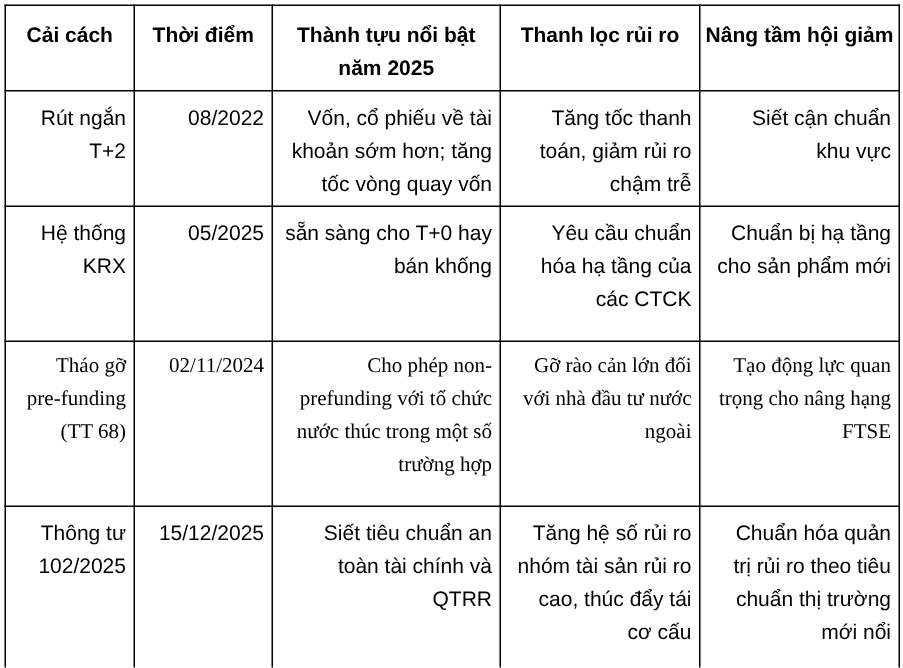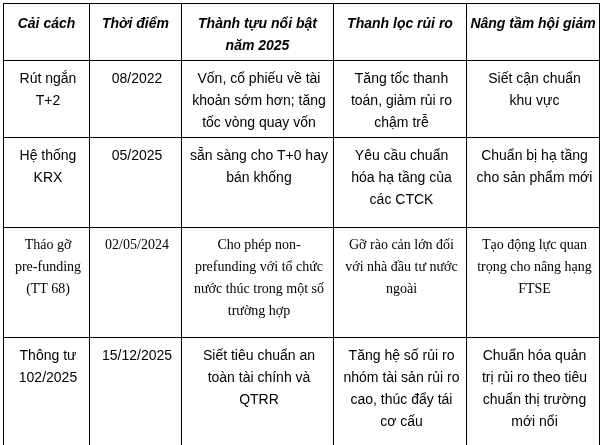--- a/index.html
+++ b/index.html
@@ -28,25 +28,24 @@
     vertical-align: top;
     font-size: 14px;
     line-height: 22px;
     box-sizing: border-box;
     overflow: hidden;
   }
   table.reform-table th {
     font-weight: bold;
     padding: 8px 3px 4px 3px;
     height: 54px;
-    font-style: italic;
   }
   table.reform-table td {
     font-weight: normal;
-    text-align: center;
+    text-align: right;
     padding: 6px 5px 4px 8px;
   }
   col.c1 { width: 86px; }
   col.c2 { width: 92px; }
   col.c3 { width: 152px; }
   col.c4 { width: 133px; }
   col.c5 { width: 133px; }
   tr.r1 td { height: 71px; }
   tr.r2 td { height: 90px; }
   tr.r3 td { height: 110px; font-family: Liberation Serif, serif; }
@@ -83,21 +82,21 @@
       </tr>
       <tr class="r2">
         <td>Hệ thống KRX</td>
         <td>05/2025</td>
         <td>sẵn sàng cho T+0 hay bán khống</td>
         <td>Yêu cầu chuẩn hóa hạ tầng của các CTCK</td>
         <td>Chuẩn bị hạ tầng cho sản phẩm mới</td>
       </tr>
       <tr class="r3">
         <td>Tháo gỡ pre-funding (TT 68)</td>
-        <td>02/05/2024</td>
+        <td>02/11/2024</td>
         <td>Cho phép non-prefunding với tổ chức nước thúc trong một số trường hợp</td>
         <td>Gỡ rào cản lớn đối với nhà đầu tư nước ngoài</td>
         <td>Tạo động lực quan trọng cho nâng hạng FTSE</td>
       </tr>
       <tr class="r4">
         <td>Thông tư 102/2025</td>
         <td>15/12/2025</td>
         <td>Siết tiêu chuẩn an toàn tài chính và QTRR</td>
         <td>Tăng hệ số rủi ro nhóm tài sản rủi ro cao, thúc đẩy tái cơ cấu</td>
         <td>Chuẩn hóa quản trị rủi ro theo tiêu chuẩn thị trường mới nổi</td>

